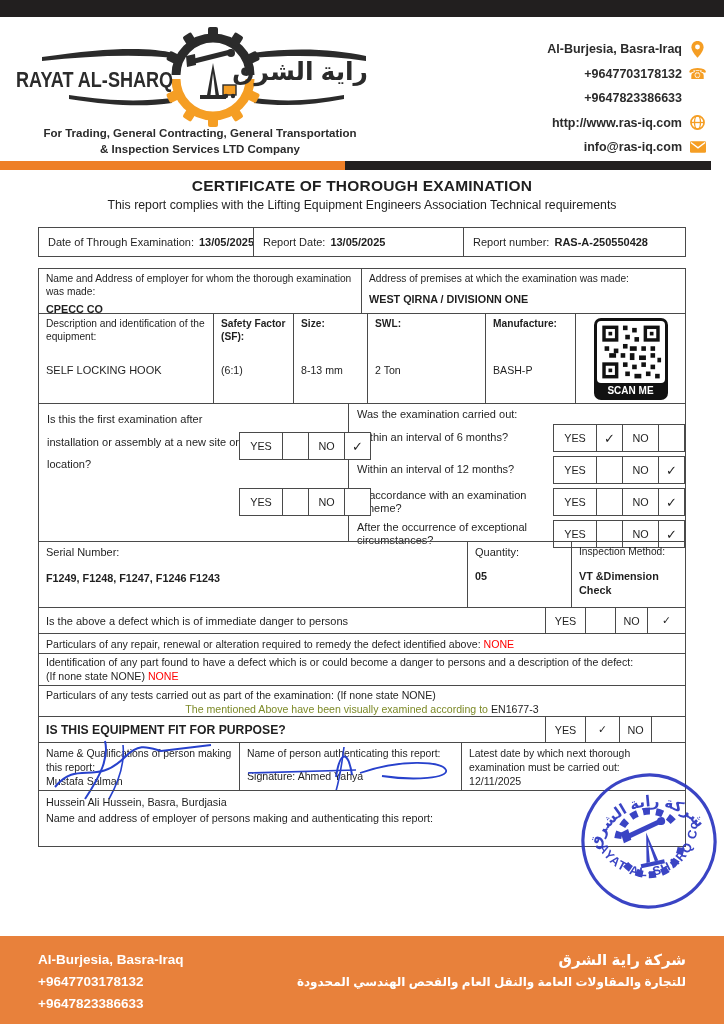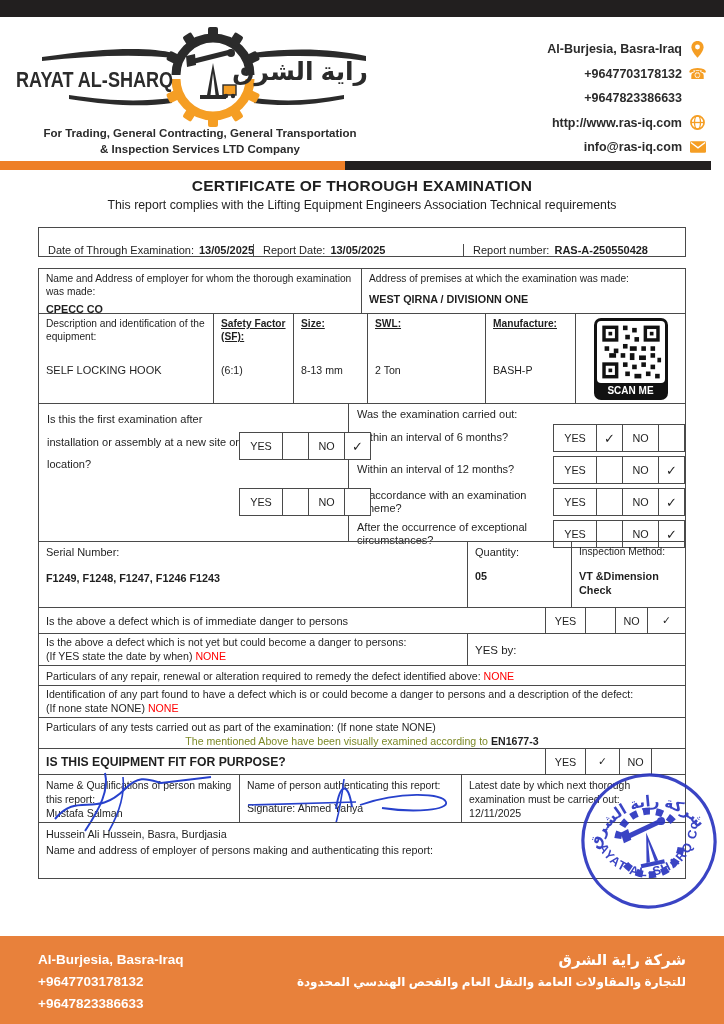--- a/index.html
+++ b/index.html
@@ -21,32 +21,32 @@
   .divider { display:flex; height:9px; margin-top:0px; }
   .div-orange { width:345px; background:#EE7F27; }
   .div-black { width:366px; background:#221f1f; margin-right:13px; }
 
   
   .title-block { text-align:center; margin-top:7px; }
   .doc-title { font-size:15.5px; font-weight:800; letter-spacing:.2px; }
   .doc-subtitle { font-size:12.3px; margin-top:3px; }
 
   
-  .info-row { margin:15px 38px 0; border:1.5px solid #4a4a4a; display:flex; height:30px; font-size:11px;align-items:flex-end; }
+  .info-row { margin:15px 38px 0; border:1.5px solid #4a4a4a; display:flex; height:30px; font-size:11px; }
   .info-cell { display:flex; align-items:center; padding:0 9px; border-left:1.5px solid #4a4a4a; white-space:nowrap; }
   .info-cell:first-child { border-left:none; }
   .info-val { font-weight:700; margin-left:5px; }
 
   .doc-table { margin:11px 38px 0; border:1.5px solid #4a4a4a; width:648px; font-size:10.6px; }
   .trow { display:flex; border-top:1.5px solid #4a4a4a; position:relative; }
   .trow:first-child { border-top:none; }
   .tc { border-left:1.5px solid #4a4a4a; padding:4px 7px; }
   .tc:first-child { border-left:none; }
   .lbl-sm { font-size:10.2px; line-height:1.25; }
-  .ul { text-decoration:underline; font-weight:700; }
+  .ul { font-weight:700; }
   .bold-val { font-weight:700; font-size:10.8px; }
 
   .ckgrp { display:flex; border:1.4px solid #4a4a4a; background:#fff; }
   .ck { border-left:1.4px solid #4a4a4a; height:26px; display:flex; align-items:center; justify-content:center; font-size:10.8px; }
   .ck:first-child { border-left:none; }
   .ckw1 { width:42px; } .ckw2 { width:26px; } .ckw3 { width:36px; } .ckw4 { width:26px; }
   .mark { font-size:13px; font-weight:700; }
 
   .q-text { line-height:2.05; font-size:11px; }
   .rp-row { display:flex; align-items:center; justify-content:space-between; padding-left:8px; margin-top:4px; }
@@ -341,53 +341,41 @@
     <div class="trow" style="height:26px">
       <div style="flex:1;display:flex;align-items:center;padding-left:7px;font-size:11px">Is the above a defect which is of immediate danger to persons</div>
       <div class="inline-cells">
         <div class="icell" style="width:40px">YES</div>
         <div class="icell mark" style="width:30px"></div>
         <div class="icell" style="width:32px">NO</div>
         <div class="icell mark" style="width:38px">✓</div>
       </div>
     </div>
 
-    <div class="trow" style="height:32px">
-      <div class="tc" style="width:428px;padding-top:2px">
-        <div style="font-size:10.6px;line-height:1.3">
-          <span>Is the above a defect which is not yet but could become a danger to persons:</span><br>
-          <span>(If YES state the date by when)</span>
-          <span class="red">NONE</span>
-        </div>
-      </div>
-      <div class="tc" style="flex:1;display:flex;align-items:center;font-size:11.5px">
-        <span>YES by:</span>
-      </div>
-    </div>
 
     <div class="trow" style="height:20px;align-items:center">
       <div style="padding-left:7px;font-size:10.6px">
         <span>Particulars of any repair, renewal or alteration required to remedy the defect identified above:</span>
         <span class="red">NONE</span>
       </div>
     </div>
 
     <div class="trow" style="height:32px">
       <div style="padding:2px 7px;font-size:10.6px;line-height:1.3">
         <span>Identification of any part found to have a defect which is or could become a danger to persons and a description of the defect:</span><br>
         <span>(If none state NONE)</span>
         <span class="red">NONE</span>
       </div>
     </div>
 
     <div class="trow" style="height:31px">
       <div style="padding:2px 7px;font-size:10.6px;line-height:1.35;width:100%">
         <div>Particulars of any tests carried out as part of the examination: (If none state NONE)</div>
         <div style="text-align:center">
-          <span class="green">The mentioned Above have been visually examined according to </span><span style="font-weight:700">EN1677-3</span>
+          <span class="green">The mentioned Above have been visually examined according to </span><span style="font-weight:400">EN1677-3</span>
         </div>
       </div>
     </div>
 
     <div class="trow" style="height:26px">
       <div class="fit-q">IS THIS EQUIPMENT FIT FOR PURPOSE?</div>
       <div class="inline-cells">
         <div class="icell" style="width:40px">YES</div>
         <div class="icell mark" style="width:34px">✓</div>
         <div class="icell" style="width:32px">NO</div>

